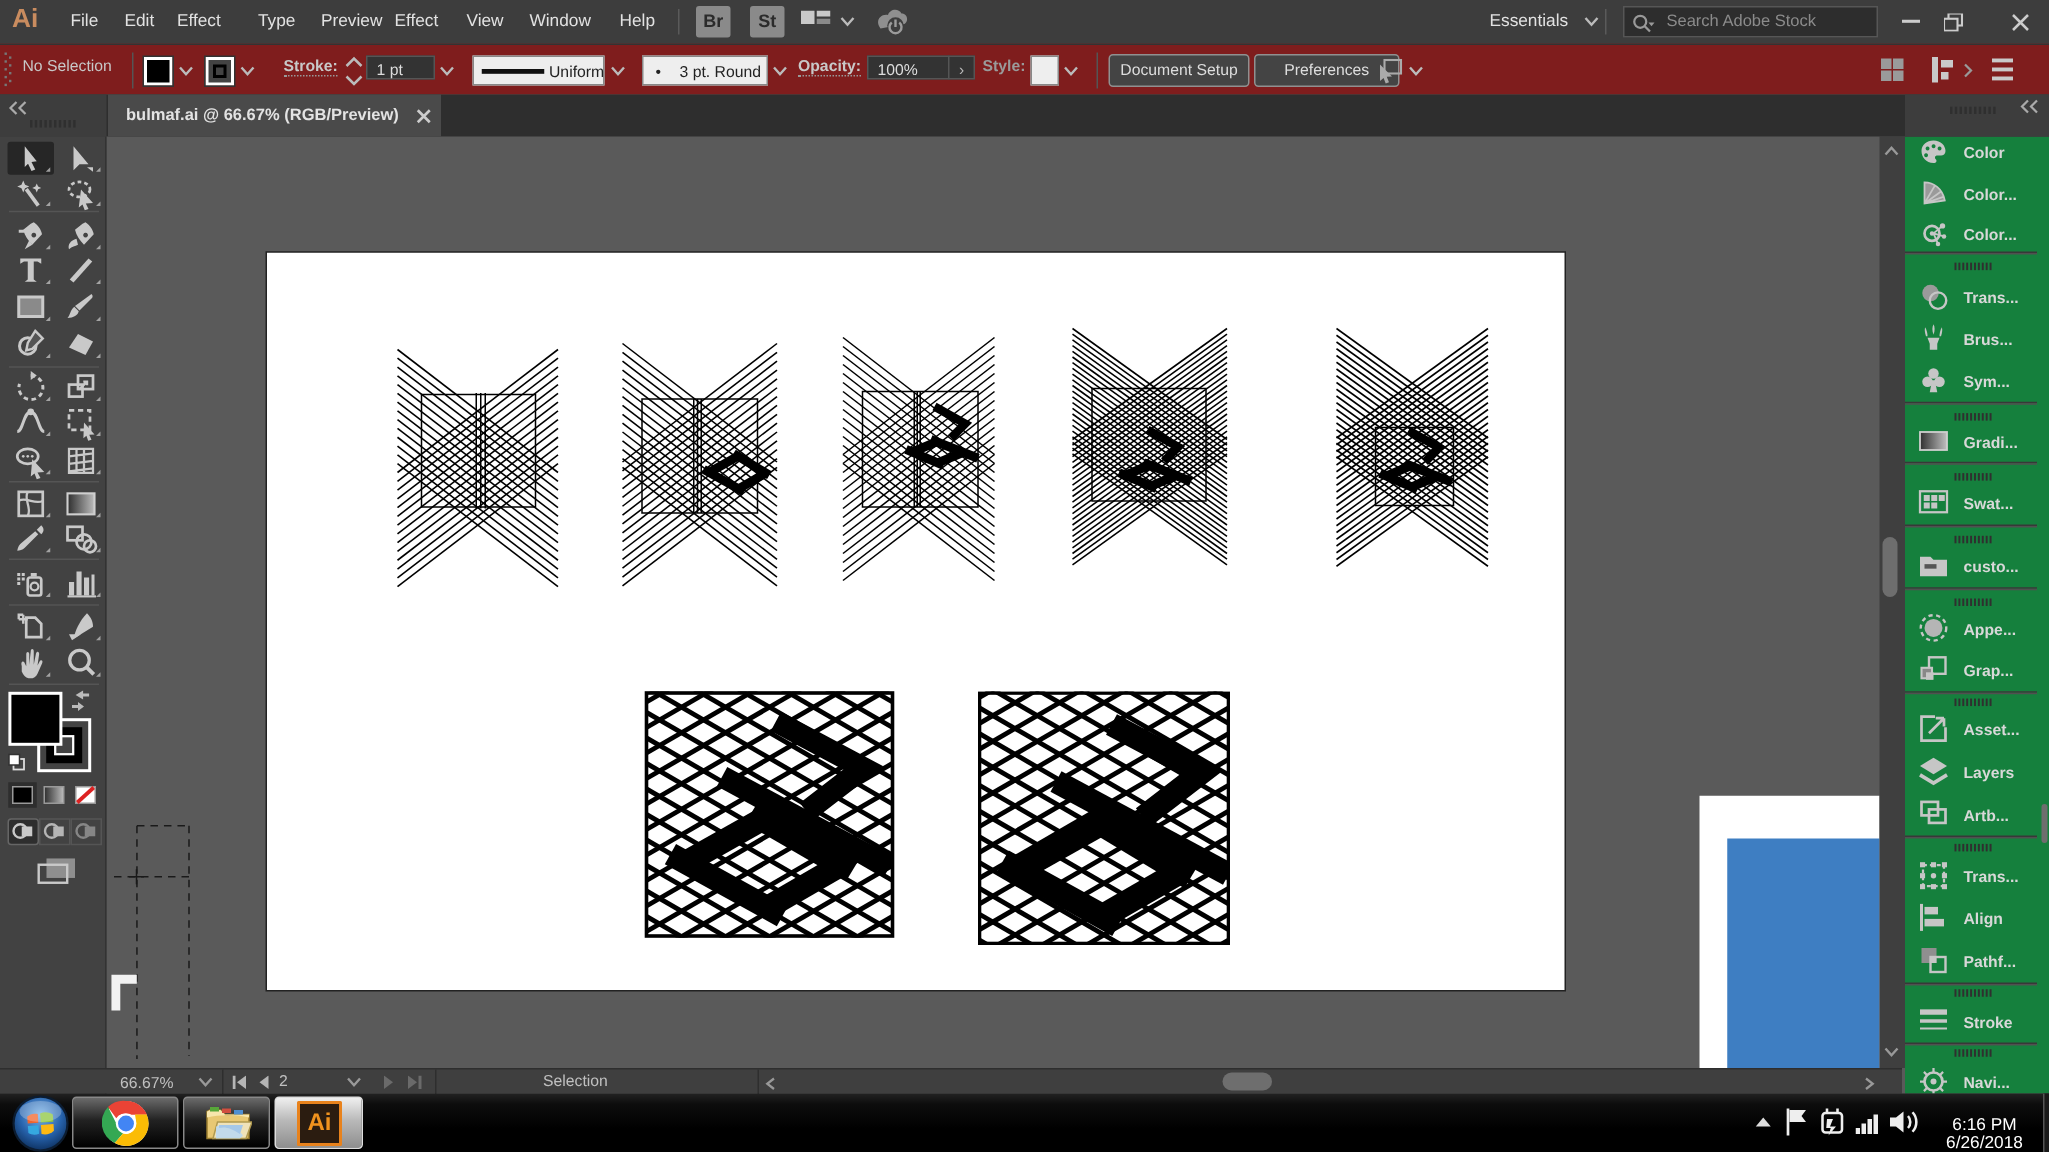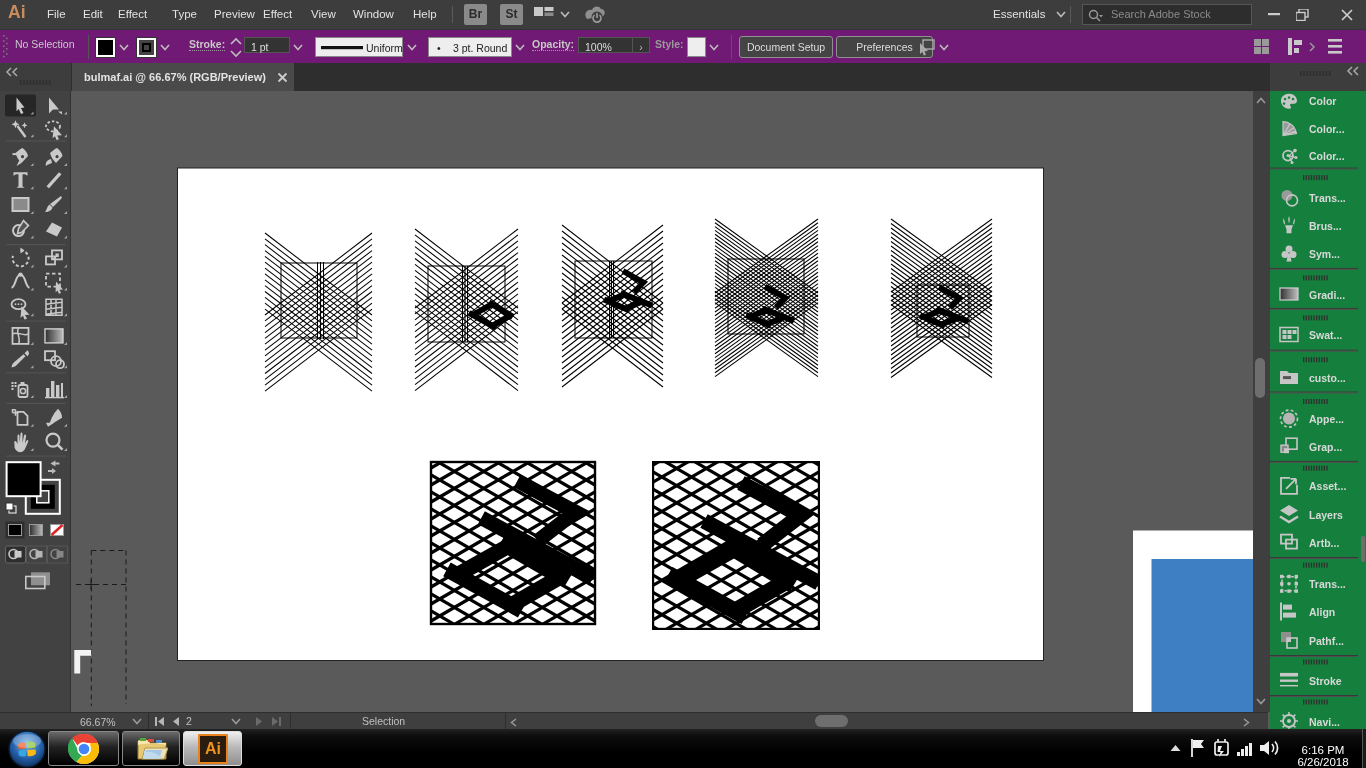--- a/index.html
+++ b/index.html
@@ -1,18 +1,18 @@
 <!DOCTYPE html>
 <html><head><meta charset="utf-8"><title>ai</title>
 <style>
 * { margin:0; padding:0; box-sizing:border-box; }
 html,body { width:1366px; height:768px; overflow:hidden; background:#5a5a5a; font-family:"Liberation Sans",sans-serif; }
 .abs { position:absolute; }
 #menubar { left:0; top:0; width:1366px; height:29px; background:#3d3d3d; z-index:30; color:#e2e2e2; font-size:11.5px; }
-#ctrlbar { left:0; top:29px; width:1366px; height:34px; background:#701a75; border-top:1px solid #333; z-index:30; color:#c8c8c8; font-size:10.5px; }
+#ctrlbar { left:0; top:29px; width:1366px; height:34px; background:#7f1d1d; border-top:1px solid #333; z-index:30; color:#c8c8c8; font-size:10.5px; }
 #tabbar { left:0; top:63px; width:1366px; height:28px; background:#2e2e2e; z-index:30; }
 #tab { left:72px; top:0; width:222px; height:28px; background:#4a4a4a; color:#e3e3e3; font-weight:bold; font-size:11px; line-height:28px; padding-left:12px; white-space:nowrap; }
 #toolhdr { left:0; top:0; width:71px; height:28px; background:#3d3d3d; }
 #rphdr { left:1270px; top:0; width:96px; height:28px; background:#3d3d3d; }
 #toolpanel { left:0; top:91px; width:71px; height:638px; background:#424242; border-right:1px solid #333; z-index:20; }
 #rightpanel { left:1270px; top:91px; width:96px; height:638px; background:#15803d; z-index:20; }
 #vscroll { left:1253px; top:91px; width:17px; height:621px; background:#3f3f3f; z-index:15; }
 #statusbar { left:0; top:712px; width:1268px; height:17px; background:#3f3f3f; border-top:1px solid #2e2e2e; z-index:25; color:#c0c0c0; font-size:10.5px; }
 #taskbar { left:0; top:729px; width:1366px; height:39px; background:linear-gradient(#222 0%,#0d0d0d 18%,#000 60%); z-index:40; }
 .menuitem { position:absolute; top:0; line-height:29px; }

